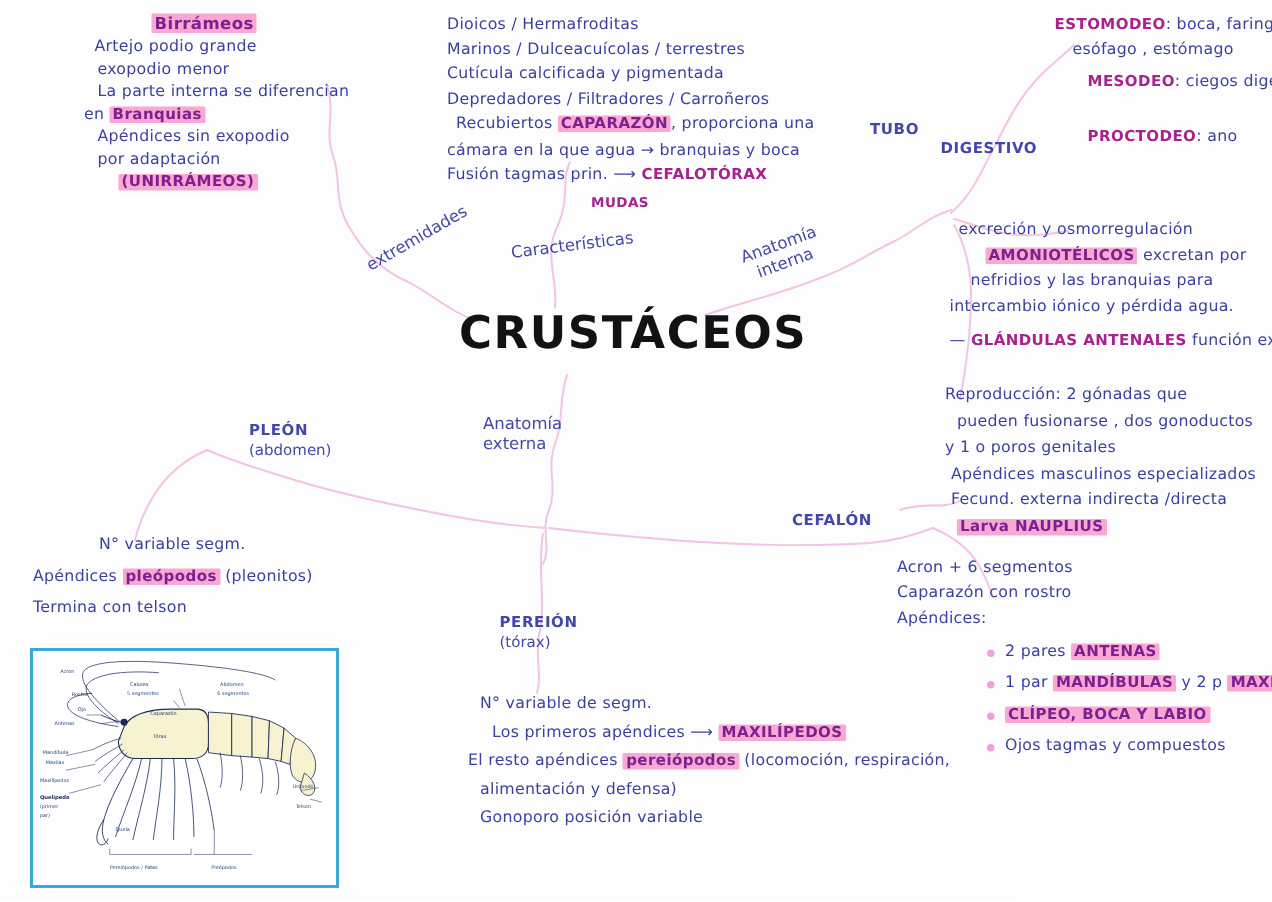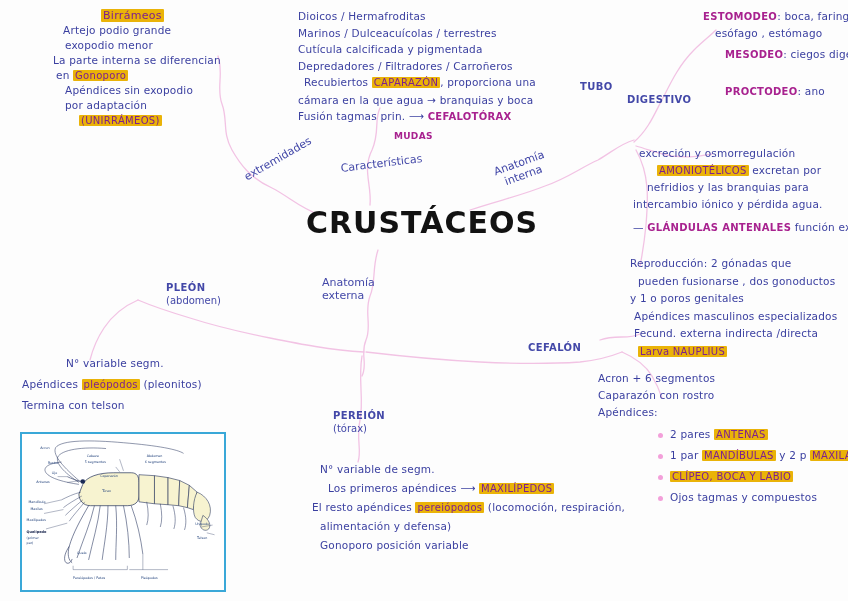--- a/index.html
+++ b/index.html
@@ -32,25 +32,25 @@
   .node .ln { display: block; }
   .branch-label {
     position: absolute;
     color: #4348a8;
     font-size: 11px;
     line-height: 13px;
     white-space: nowrap;
   }
   .branch-label .ln { display: block; }
   .hl {
-    background: #eab308;
+    background: #f9a8d4;
     color: #7d1f8e;
     padding: 0 2px;
     border-radius: 1px;
-    font-weight: normal;
+    font-weight: bold;
     font-size: 10px;
     letter-spacing: .3px;
   }
   .mag {
     color: #a8228f;
     font-weight: bold;
     font-size: 10px;
     letter-spacing: .3px;
   }
   .blu-caps {
@@ -176,23 +176,23 @@
     <span class="ln">TUBO</span>
     <span class="ln" style="margin-left:7px;padding-left:40px;">DIGESTIVO</span>
   </div>
 
   <div class="node" style="left:33px; top:8px;">
     <span class="ln" style="margin-left:68px;">
       <span class="hl" style="font-size:11px;">Birrámeos</span>
     </span>
     <span class="ln" style="margin-left:30px;">Artejo podio grande</span>
     <span class="ln" style="margin-left:32px;">exopodio menor</span>
-    <span class="ln" style="margin-left:20px;">La parte interna se diferencian</span>
+    <span class="ln" style="margin-left:32px;">La parte interna se diferencian</span>
     <span class="ln" style="margin-left:23px;">
-      <span>en </span><span class="hl">Gonoporo</span>
+      <span>en </span><span class="hl">Branquias</span>
     </span>
     <span class="ln" style="margin-left:32px;">Apéndices sin exopodio</span>
     <span class="ln" style="margin-left:32px;">por adaptación</span>
     <span class="ln" style="margin-left:46px;">
       <span class="hl">(UNIRRÁMEOS)</span>
     </span>
   </div>
 
   <div class="node" style="left:298px; top:8px; line-height:16.5px;">
     <span class="ln">Dioicos / Hermafroditas</span>

